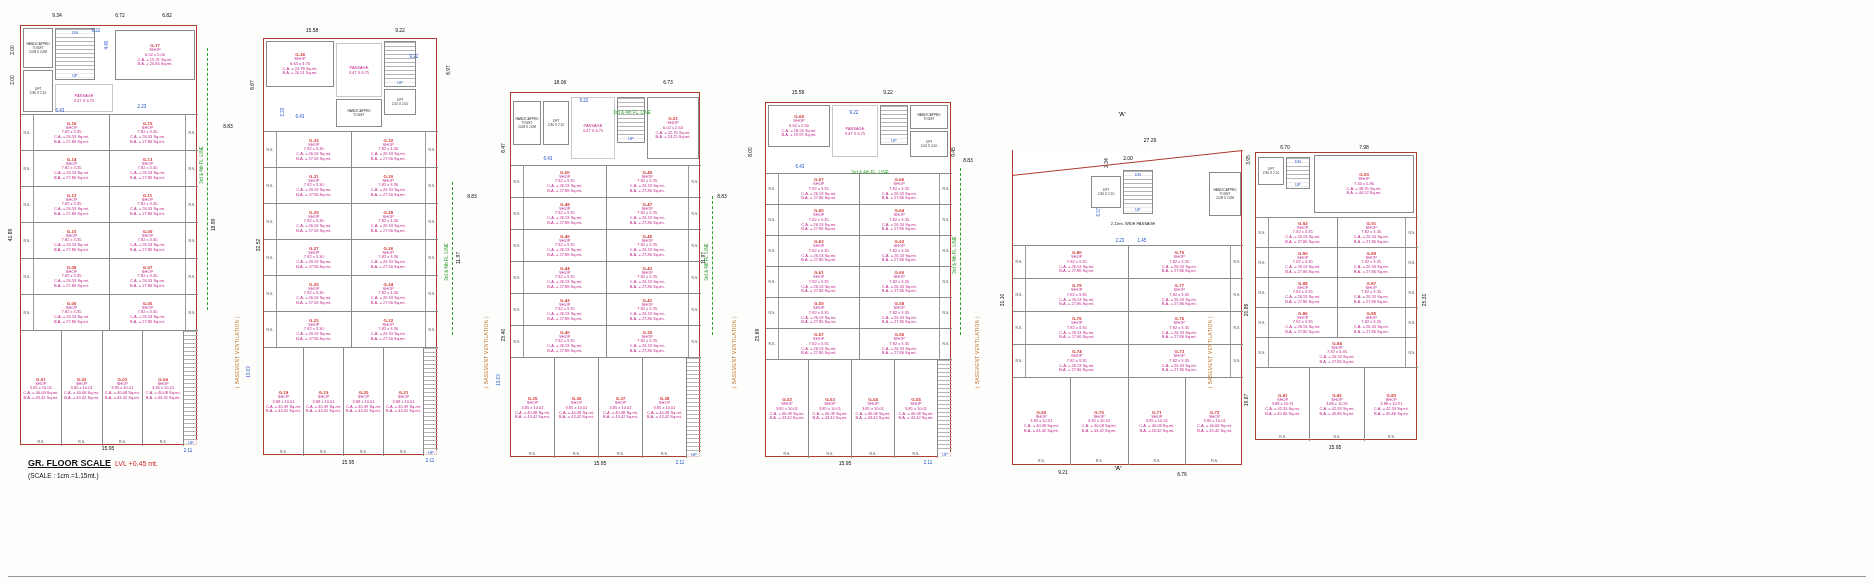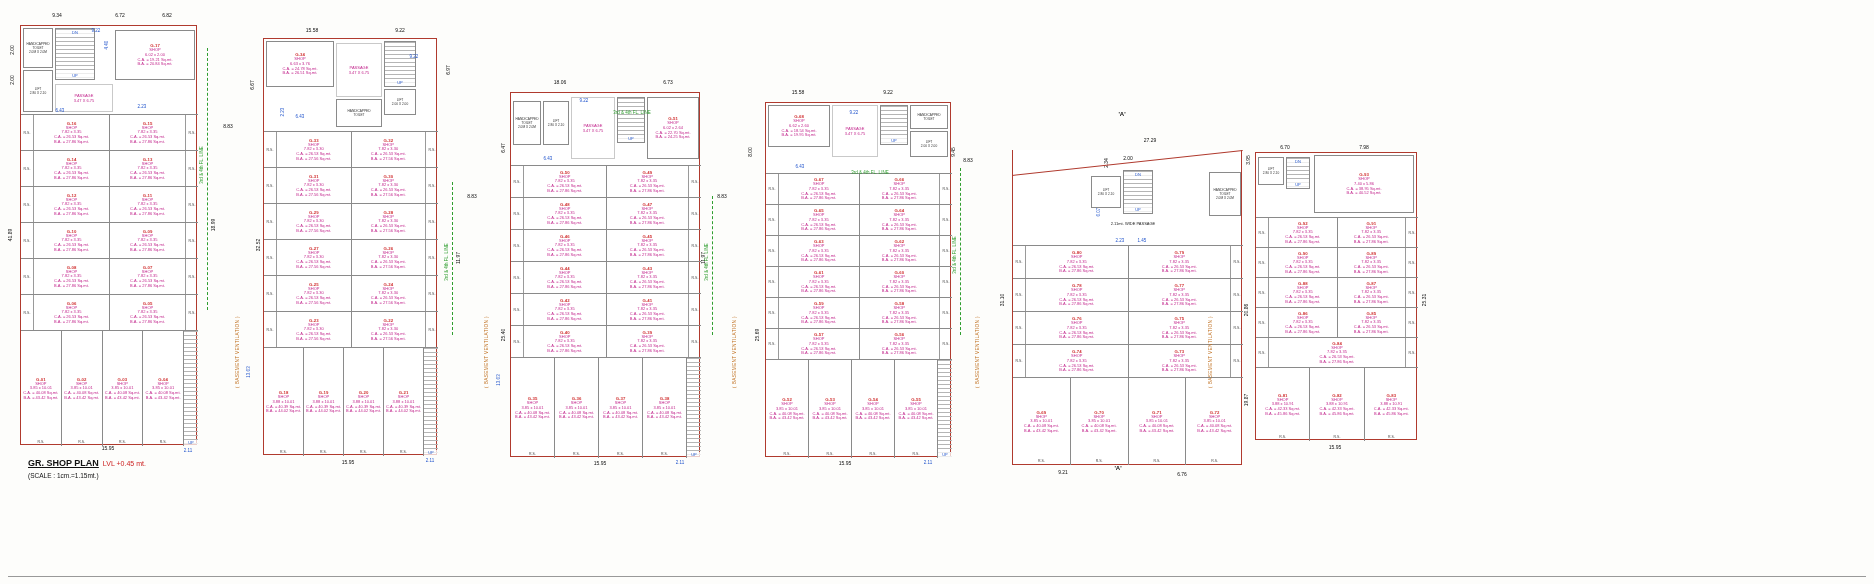--- a/index.html
+++ b/index.html
@@ -55,21 +55,21 @@
   .tlvl { font-size:7px; color:#cc2222; margin-left:4px; }
   .tscale { font-size:6.5px; color:#111; margin-top:2px; }
   .bottomrule { position:absolute; left:8px; right:8px; top:576px; border-top:1px solid #999; }
 </style>
 </head>
 <body>
 
 <div class="sheet" id="sheet">
   <div class="titleblock">
     <div>
-      <span class="tmain">GR. SHOP PLAN</span><span class="tlvl">LVL +0.45 mt.</span>
+      <span class="tmain">GR. FLOOR SCALE</span><span class="tlvl">LVL +0.45 mt.</span>
     </div>
     <div class="tscale">(SCALE : 1cm.=1.15mt.)</div>
   </div>
   <div class="bottomrule"></div>
 <div class="block" style="left: 20px; top: 25px; width: 177px; height: 420px;">
       <div class="room" style="left: 2px; top: 2px; width: 30px; height: 40px;">
         <div class="rline">HANDICAPPED</div>
         <div class="rline">TOILET</div>
         <div class="rline">2.0M X 2.0M</div>
       </div>

